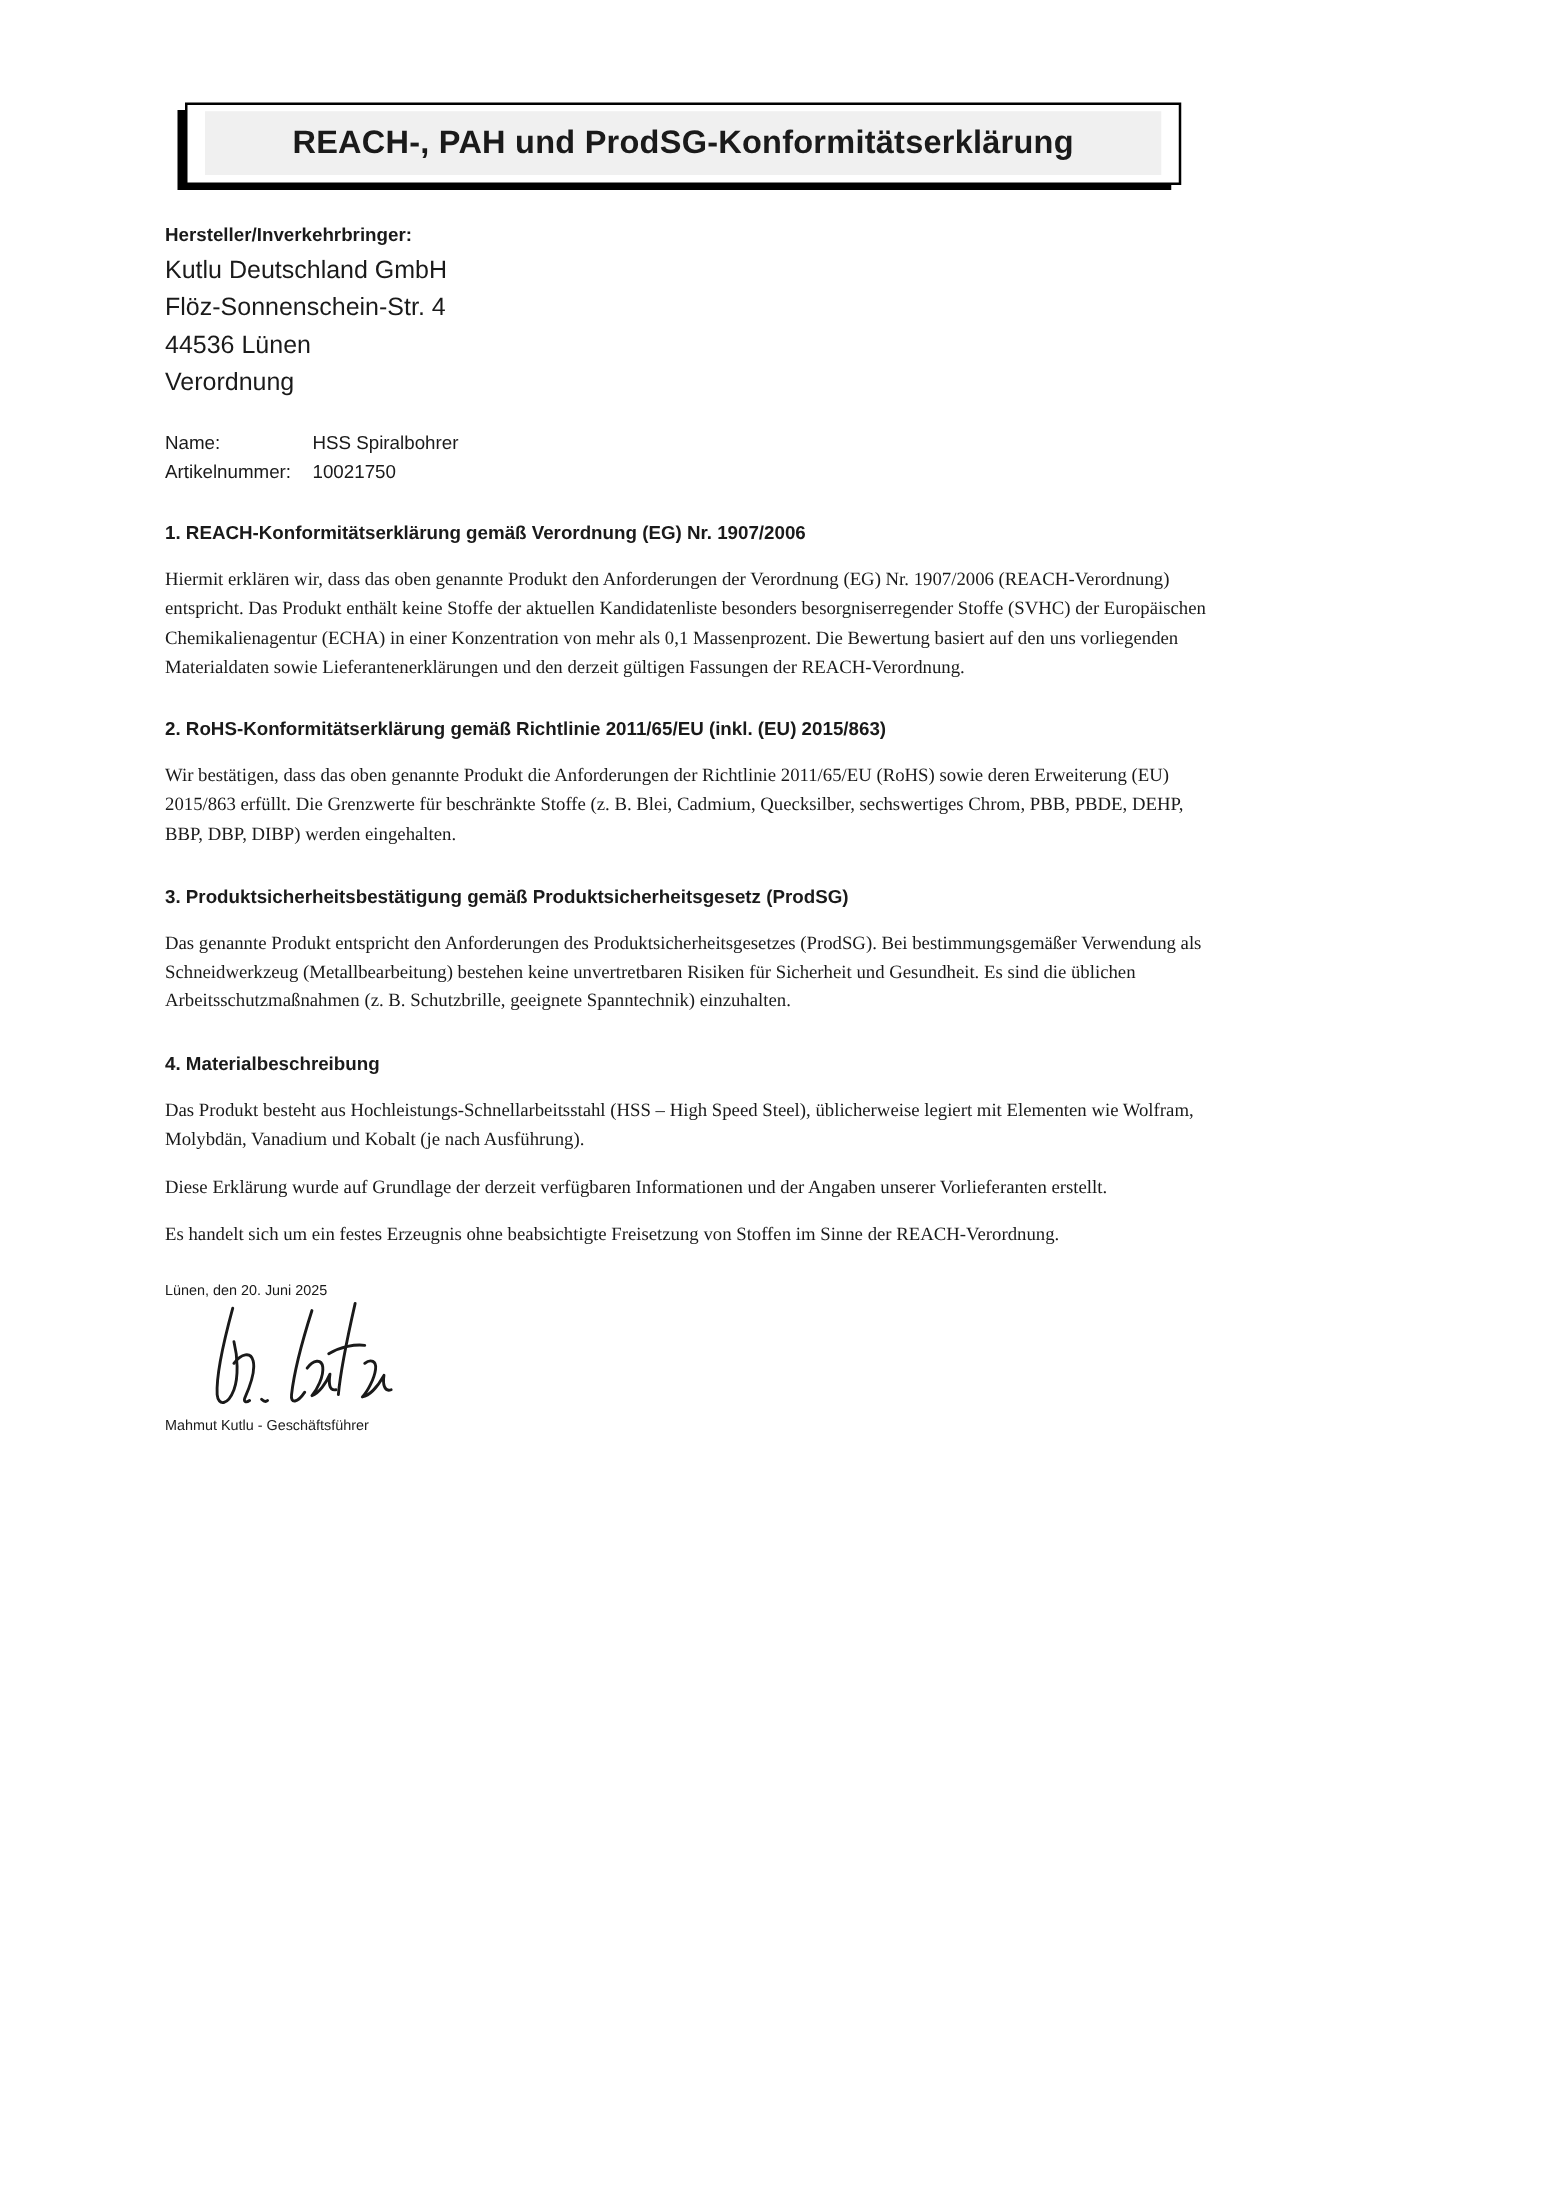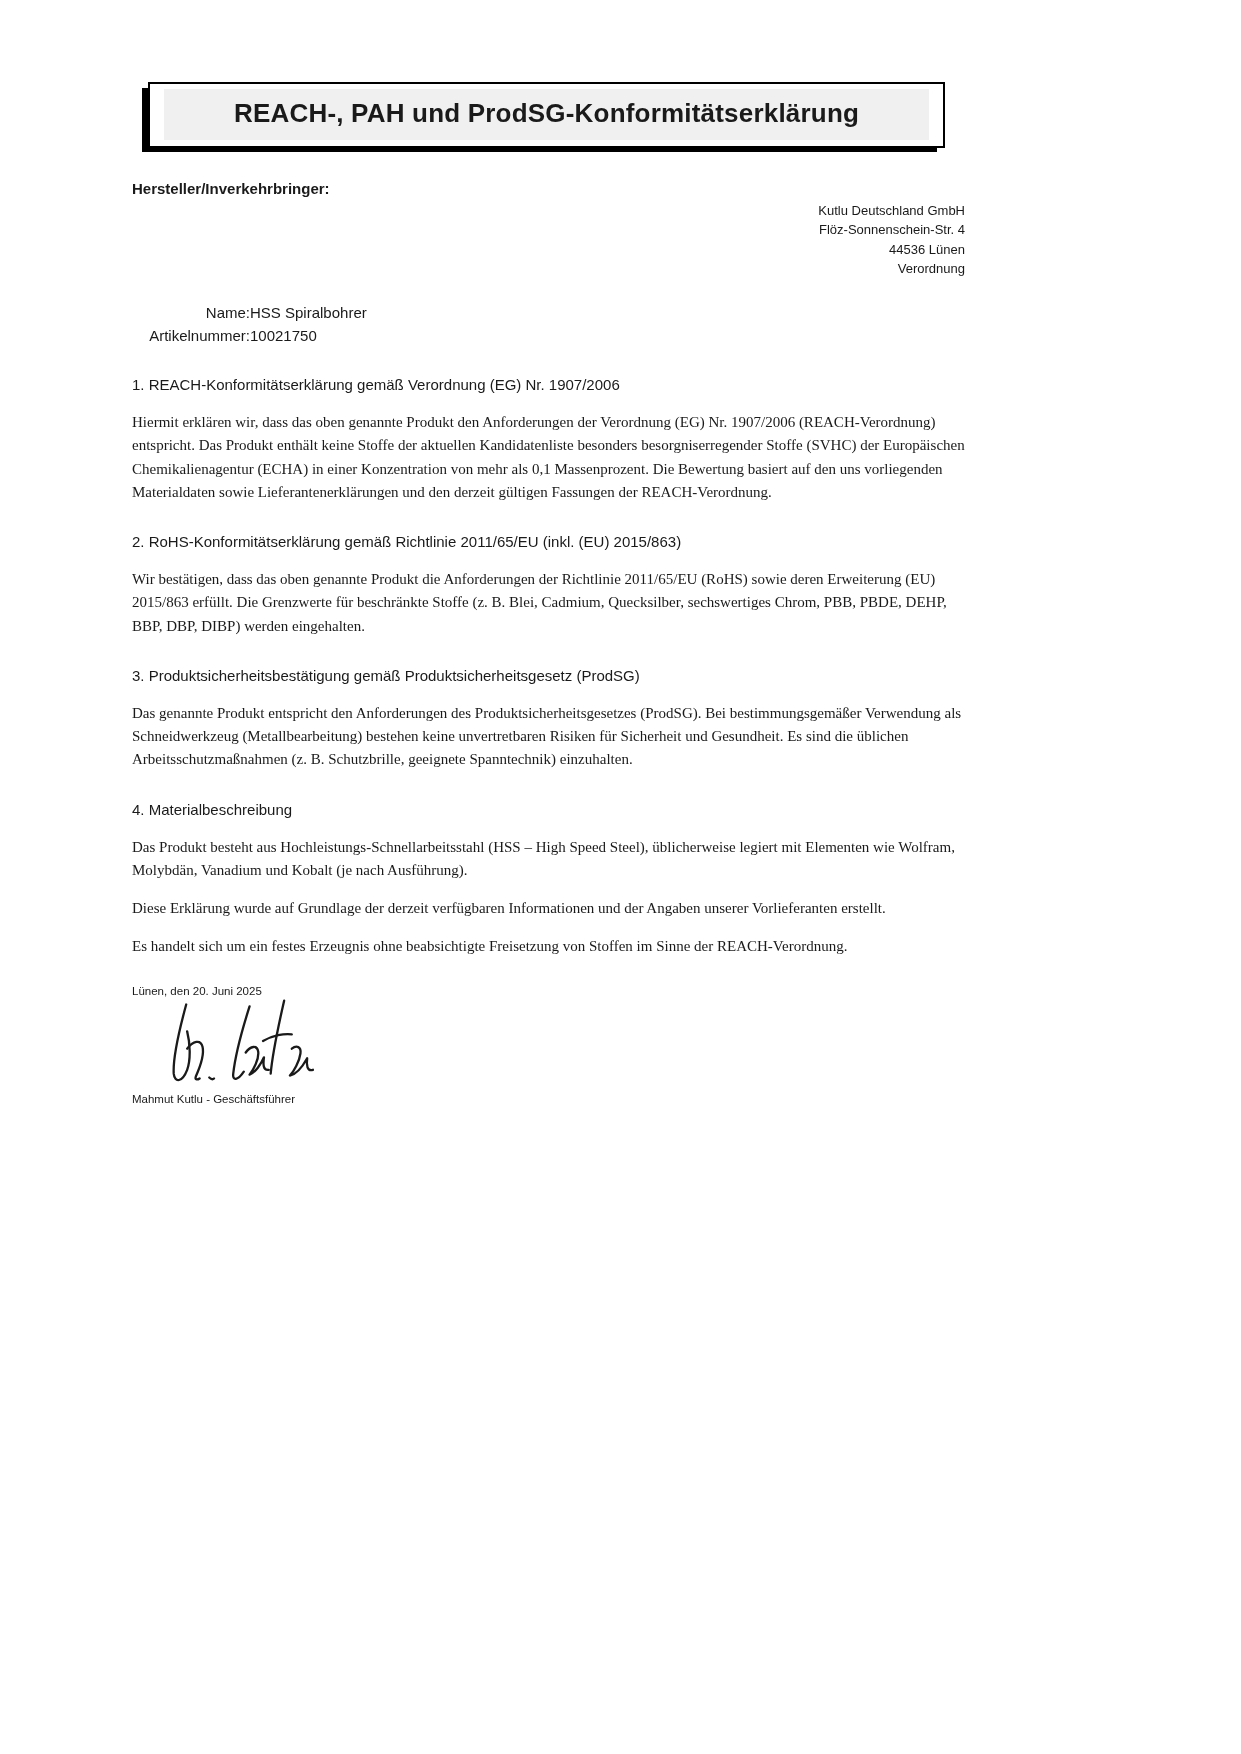--- a/index.html
+++ b/index.html
@@ -33,31 +33,30 @@
     font-weight: bold;
     letter-spacing: 0.2px;
     padding: 9px 4px 11px 4px;
   }
   .addr-label {
     font-size: 15px;
     font-weight: bold;
     line-height: 1.5;
   }
   .addr-line {
-    font-size: 13px;
+    font-size: 20px;
     line-height: 1.5;
-    text-align: right;
   }
   .product-block { margin-top: 22px; }
   .product-row { font-size: 15px; line-height: 1.55; display: flex; }
-  .product-label { width: 118px; flex: 0 0 118px; text-align: right; }
+  .product-label { width: 118px; flex: 0 0 118px; }
   .product-value { }
   .h-section {
     font-size: 15px;
-    font-weight: normal;
+    font-weight: bold;
     margin: 27px 0 16px 0;
     line-height: 1.4;
   }
   p.body-par {
     font-size: 15px;
     line-height: 1.55;
     margin: 0 0 15px 0;
     font-family: Liberation Serif, serif;
   }
   .closing { margin-top: 24px; }

